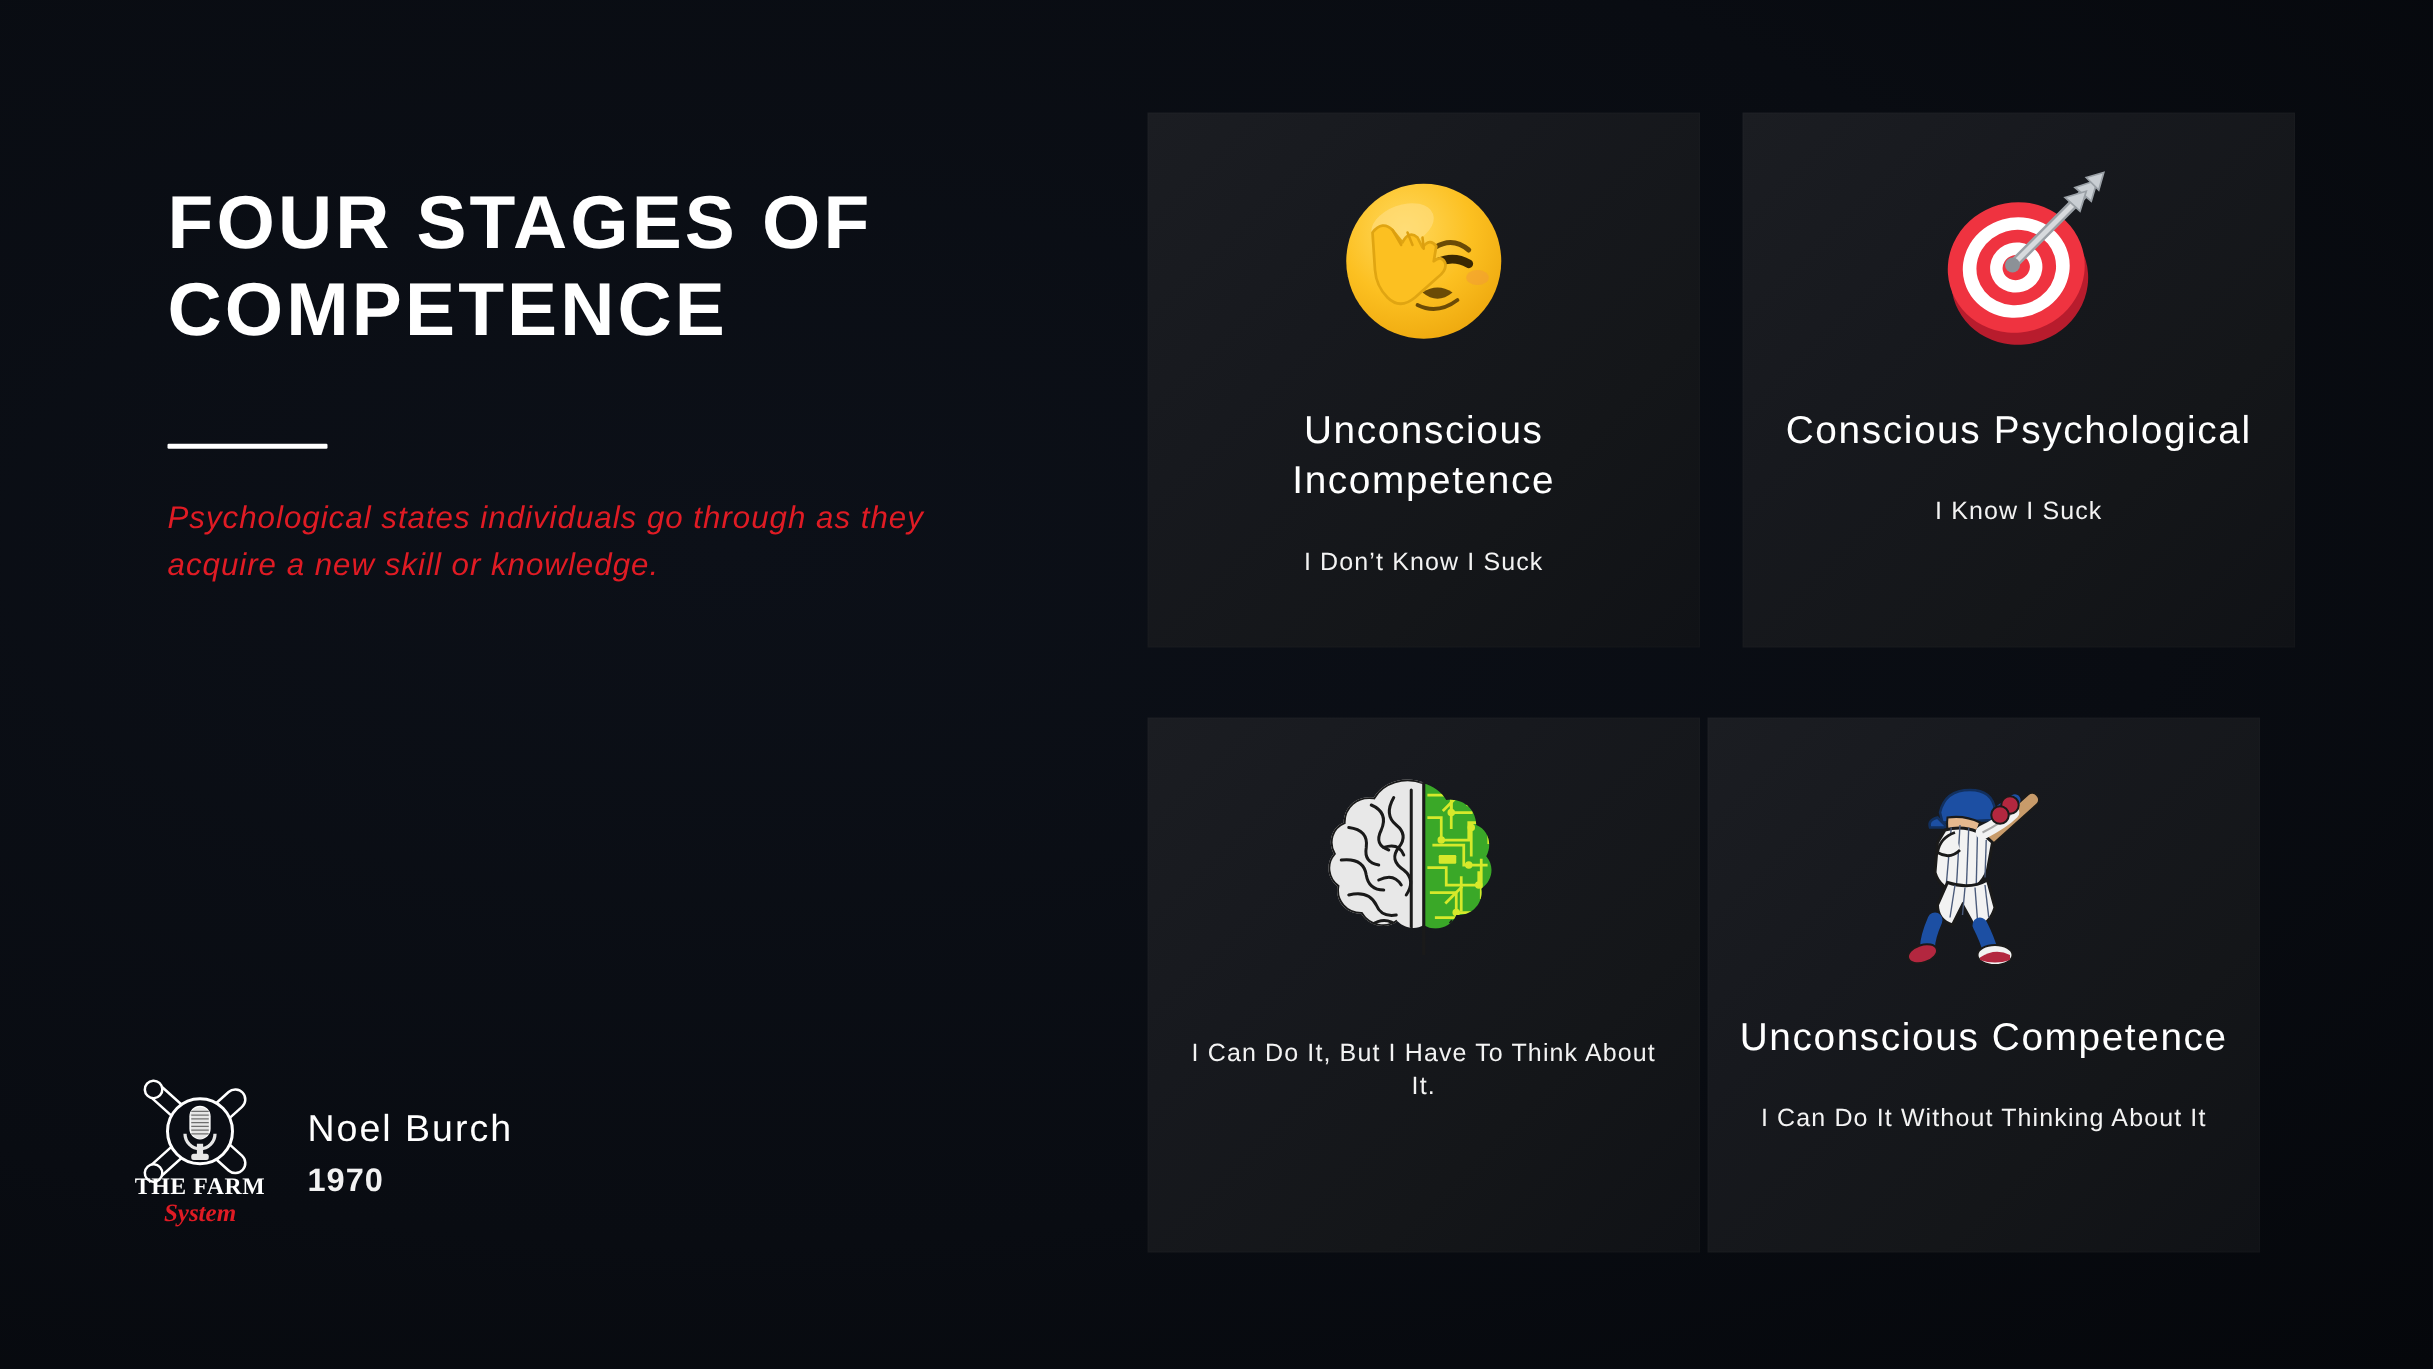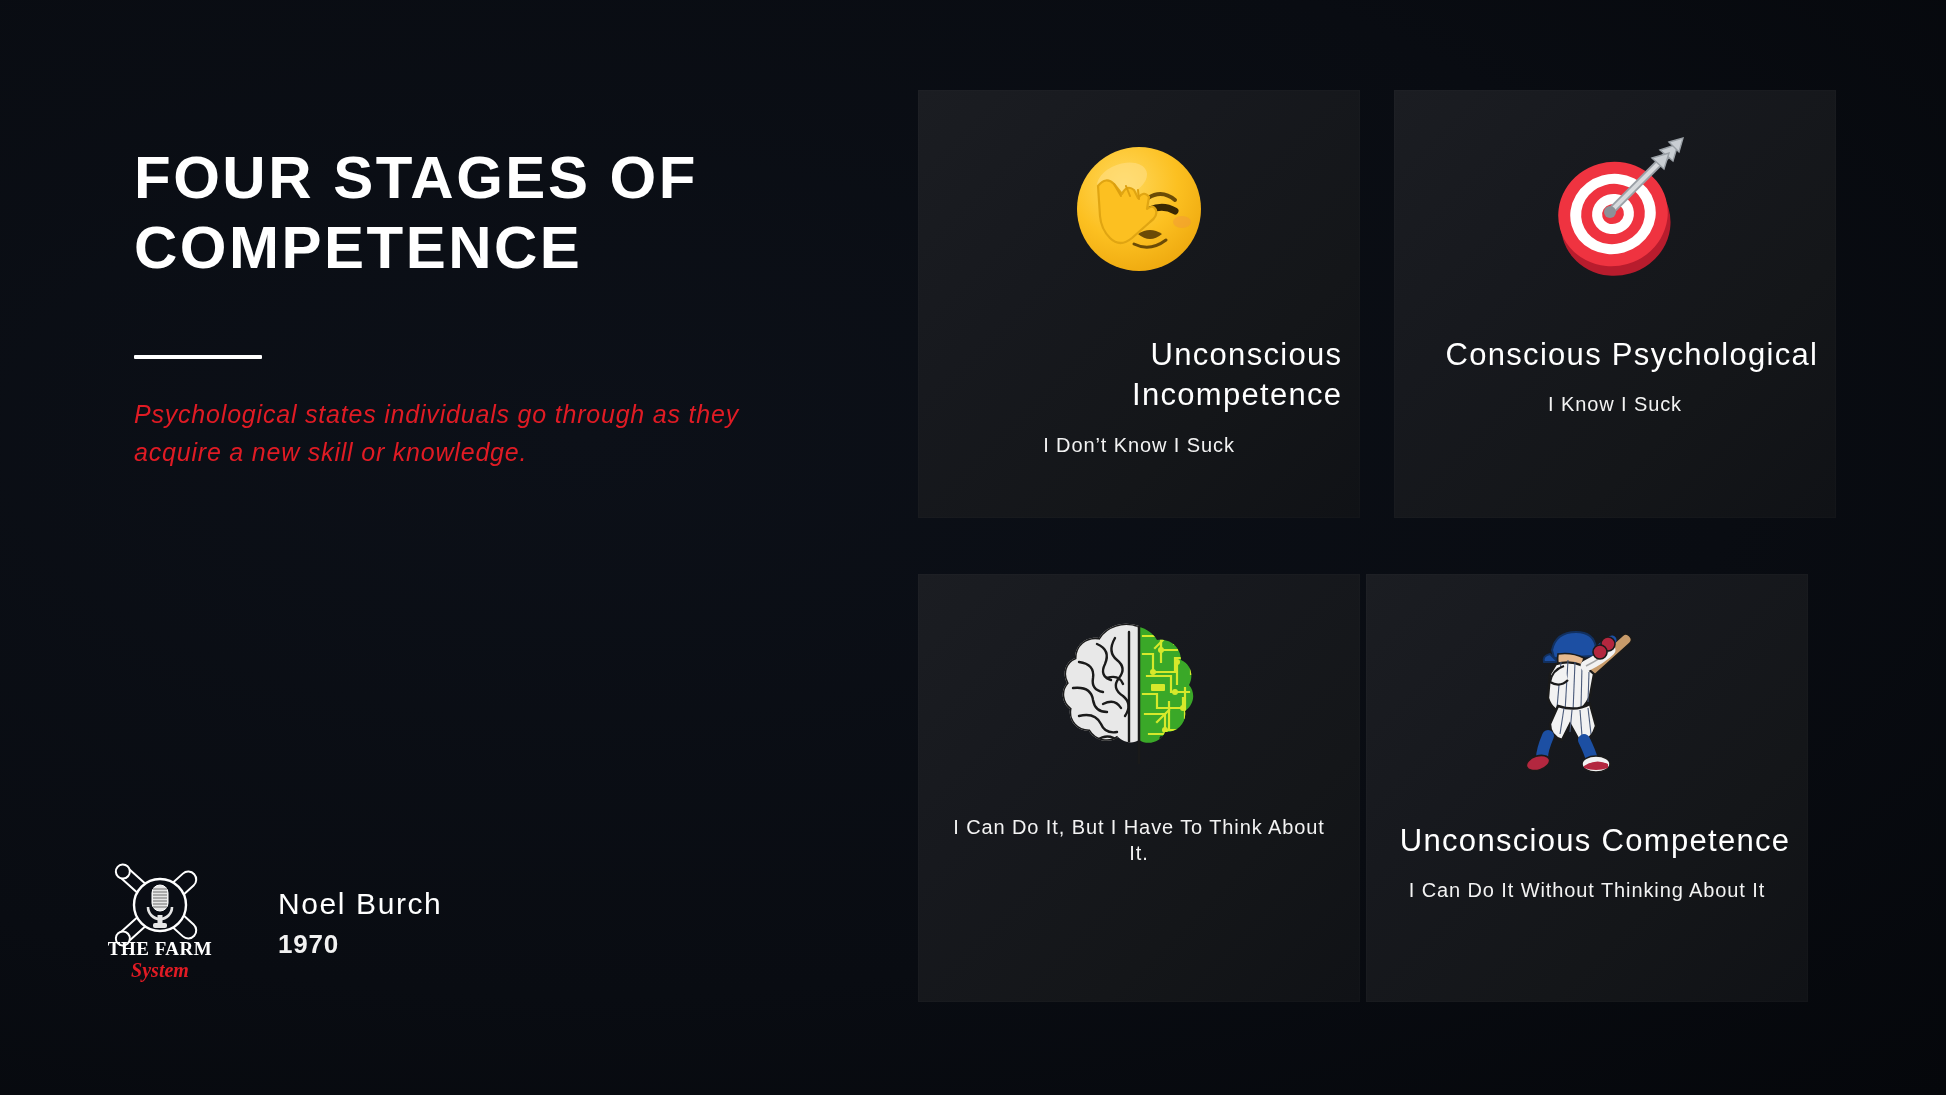--- a/index.html
+++ b/index.html
@@ -45,21 +45,21 @@
   
   .logo-block{
     position:absolute;left:100px;top:853px;
     display:flex;align-items:center;gap:26px;
   }
   .logo{
     position:relative;width:120px;height:135px;flex:none;
   }
   .logo svg{display:block;}
   .byline{
-    display:flex;flex-direction:column;gap:8px;padding-top:6px;margin-left:32px;
+    display:flex;flex-direction:column;gap:8px;padding-top:6px;
   }
   .byline .name{
     font-size:30px;color:#ffffff;letter-spacing:1.6px;font-weight:400;
   }
   .byline .year{
     font-size:26px;color:#f2f2f2;letter-spacing:0.8px;font-weight:700;
   }
 
   
   .grid{
@@ -84,33 +84,33 @@
     display:flex;align-items:center;justify-content:center;
     margin-top:16px;
   }
   .card-art svg{display:block;}
   .card-title{
     font-size:31px;
     font-weight:300;
     line-height:1.3;
     letter-spacing:1.3px;
     color:#ffffff;
-    text-align:right;
+    text-align:center;
     width:92%;
-    margin-top:23px;
+    margin-top:12px;
   }
   .card-sub{
     font-size:20px;
     font-weight:400;
     line-height:1.32;
     letter-spacing:0.9px;
     color:#f3f3f3;
     text-align:center;
     width:86%;
-    margin-top:16px;
+    margin-top:32px;
   }
   .card.c2 .card-art, .card.c3 .card-art{margin-top:18px;}
 </style>
 </head>
 <body>
 
 <div class="stage">
 
   <div class="left">
 

